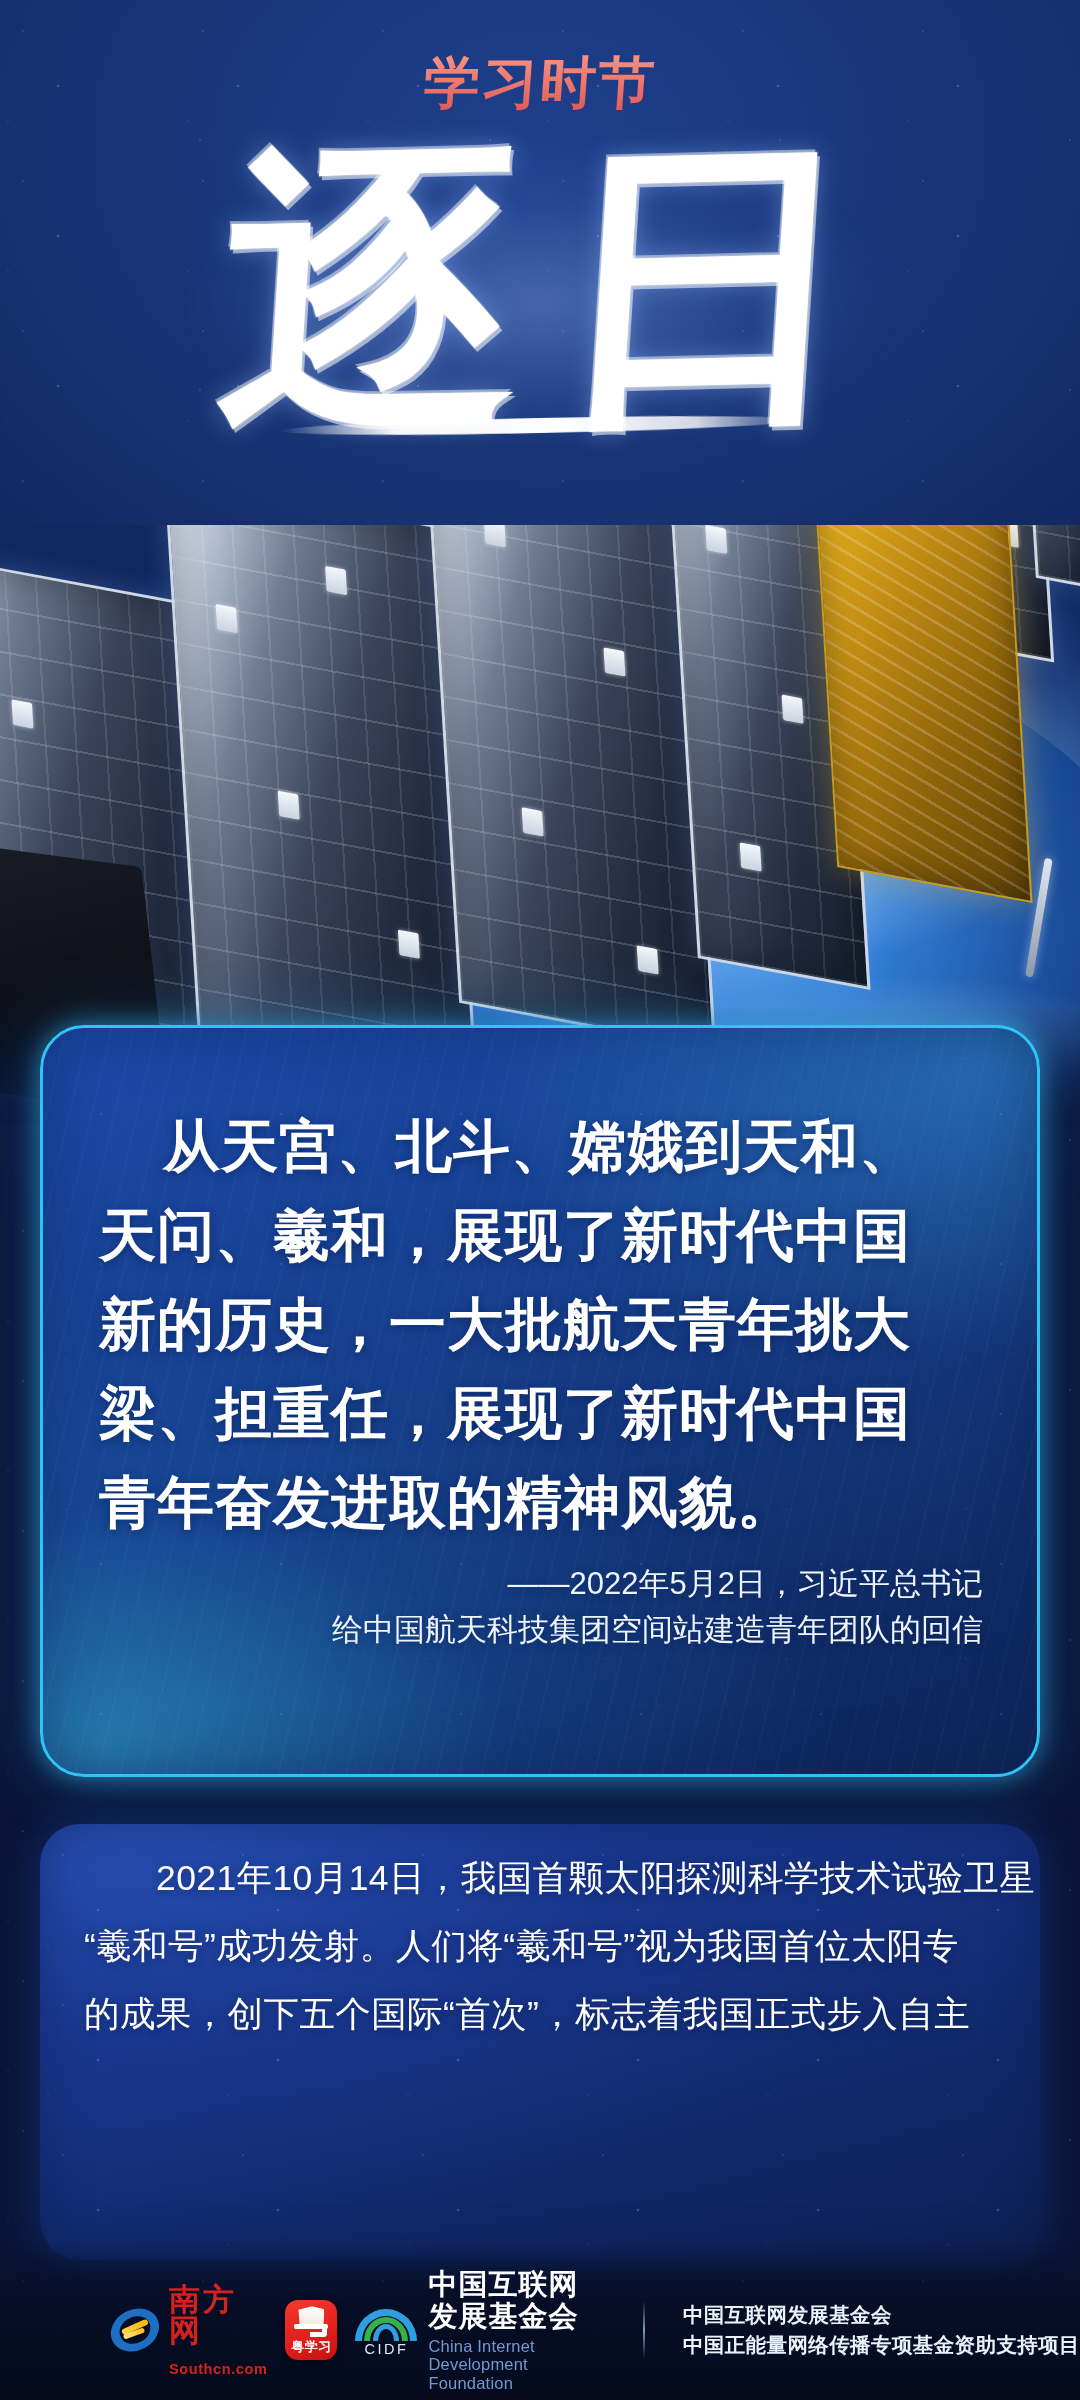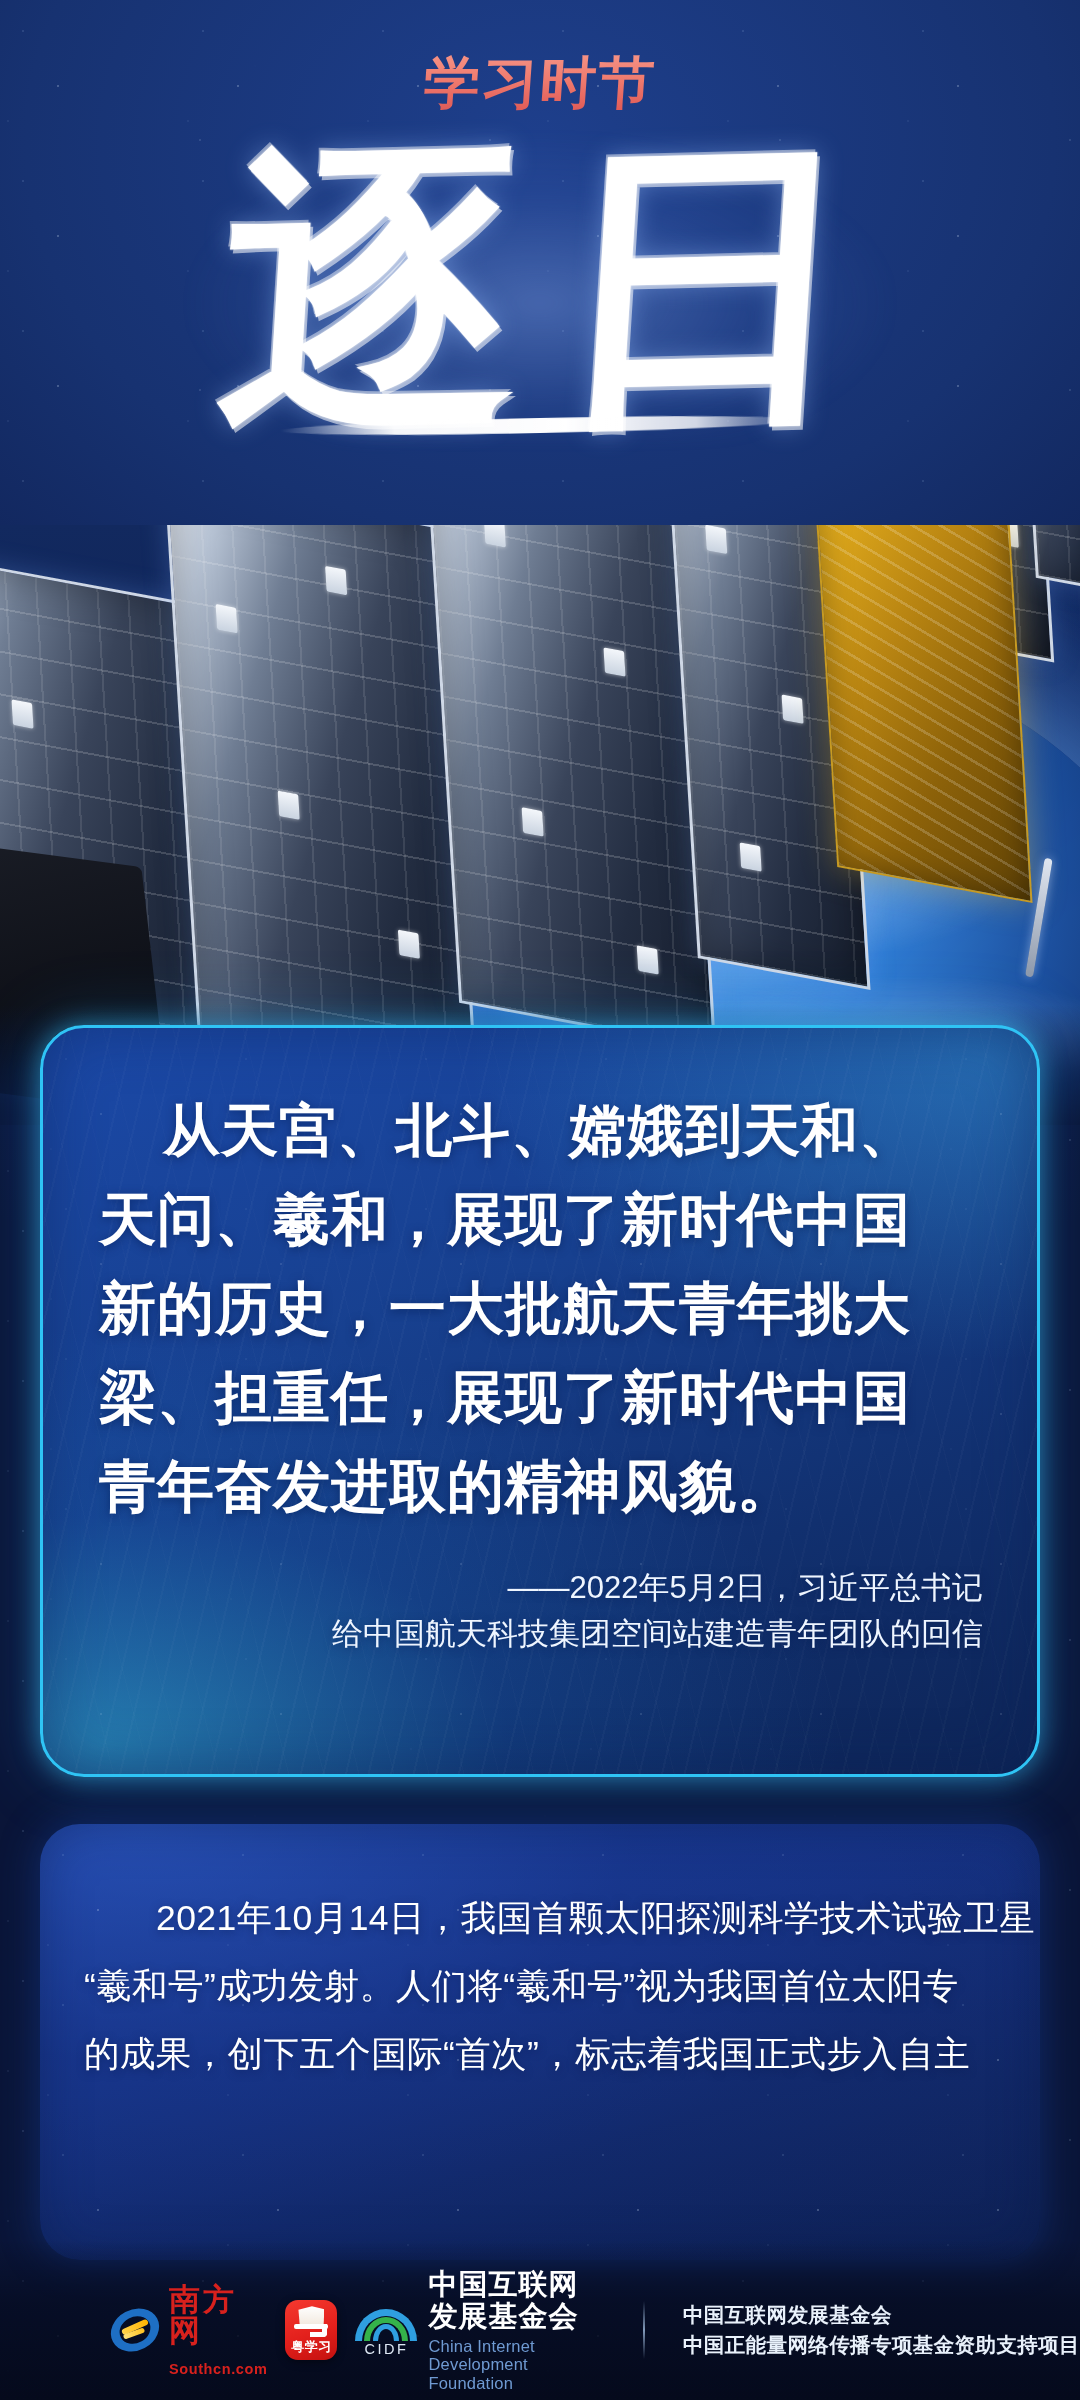--- a/index.html
+++ b/index.html
@@ -212,35 +212,35 @@
   .quote-card .stars{opacity:.45;}
   .quote-texture{
     position:absolute; inset:0;
     background:
       repeating-linear-gradient(103deg, rgba(255,255,255,.035) 0 2px, rgba(255,255,255,0) 2px 22px),
       repeating-linear-gradient(76deg, rgba(255,255,255,.025) 0 1px, rgba(255,255,255,0) 1px 34px);
     opacity:.75; pointer-events:none;
   }
   .quote-body{
     position:relative; z-index:2;
-    padding:58px 52px 0 56px;
+    padding:74px 52px 0 56px;
   }
   .quote-line{
     color:#fff;
     font-size:57px;
     line-height:89px;
     font-weight:bold;
     letter-spacing:1px;
     white-space:nowrap;
     text-shadow:0 2px 10px rgba(0,25,80,.55);
   }
   .quote-line.indent{ text-indent:64px; }
   .attrib{
     position:relative; z-index:2;
-    margin-top:34px; padding-right:54px;
+    margin-top:14px; padding-right:54px;
     text-align:right; color:#eef5ff;
     font-size:31px; line-height:46px;
     text-shadow:0 2px 8px rgba(0,25,80,.5);
     padding-left:32px;
   }
 
   
   .story-card{
     position:absolute; left:40px; top:1824px;
     width:1000px; height:436px;
@@ -248,21 +248,21 @@
     border-radius:40px;
     background:
       radial-gradient(110% 120% at 10% 0%, rgba(48,92,195,.55) 0%, rgba(24,52,135,.35) 45%, rgba(12,28,80,.15) 75%),
       linear-gradient(165deg,#1b3fa0 0%,#17358a 40%,#122a6c 72%,#0e2154 100%);
     box-shadow:0 0 40px rgba(25,70,170,.45), inset 0 0 50px rgba(8,22,62,.40);
     overflow:hidden;
   }
   .story-card .stars{opacity:.85;}
   .story-body{
     position:relative; z-index:2;
-    padding:60px 44px 0 44px;
+    padding:20px 44px 0 44px;
   }
   .story-line{
     color:#fff;
     font-size:35.5px;
     line-height:68px;
     letter-spacing:.4px;
     white-space:nowrap;
     text-shadow:0 2px 8px rgba(0,20,70,.5);
   }
   .story-line.indent{ text-indent:72px; }

